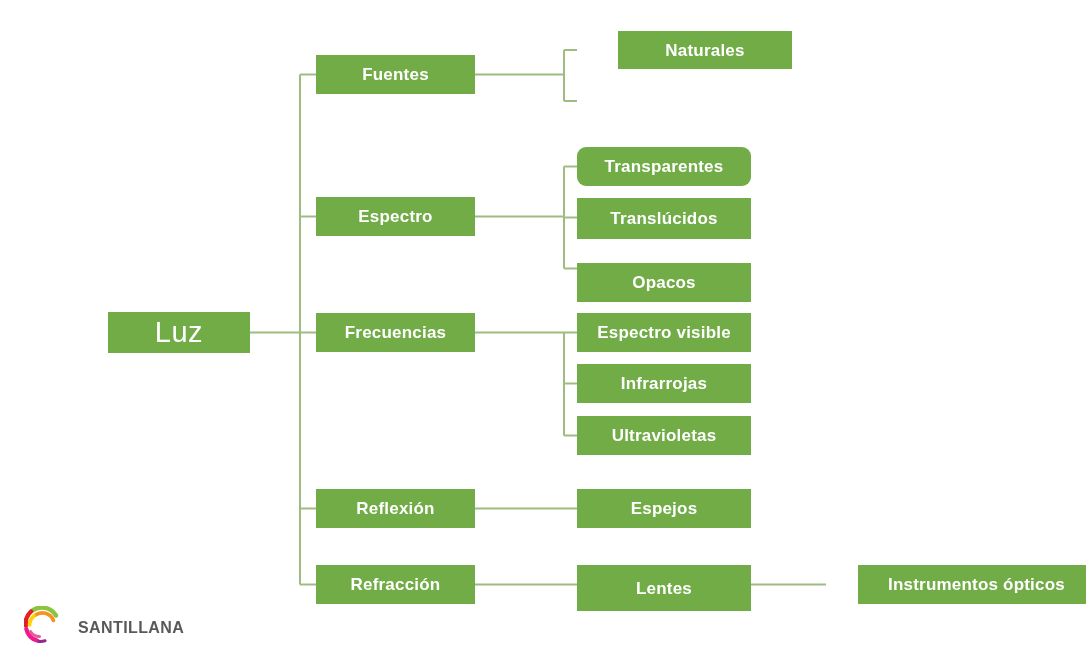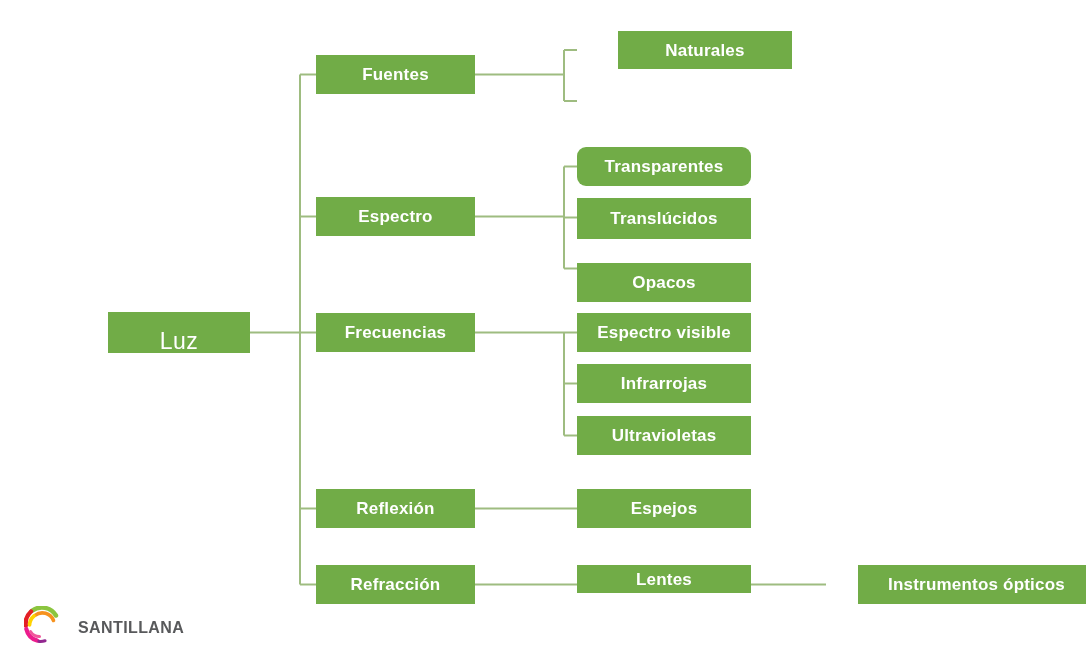--- a/index.html
+++ b/index.html
@@ -37,44 +37,43 @@
     display:flex;
     align-items:center;
     justify-content:center;
     text-align:center;
     font-size:17px;
     font-weight:600;
     letter-spacing:.2px;
     line-height:1;
   }
   .node.root{
-    font-size:23px;
+    font-size:29px;
     font-weight:400;
     letter-spacing:.5px;
-    align-items:flex-end;
   }
   
   .n-fuentes     {left:316px;top:55px; width:159px;height:39px;}
   .n-objetos     {left:316px;top:197px;width:159px;height:39px;}
   .n-frecuencias {left:316px;top:313px;width:159px;height:39px;}
   .n-reflexion   {left:316px;top:489px;width:159px;height:39px;}
   .n-refraccion  {left:316px;top:565px;width:159px;height:39px;}
   
   .n-luz         {left:108px;top:312px;width:142px;height:41px;}
   
   .n-naturales   {left:577px;top:31px; width:174px;height:38px;margin-left:41px;}
   .n-artificiales{left:577px;top:82px; width:174px;height:38px;}
   .n-transparentes{left:577px;top:147px;width:174px;height:39px;border-radius:9px;}
   .n-translucidos{left:577px;top:198px;width:174px;height:41px;}
   .n-opacos      {left:577px;top:263px;width:174px;height:39px;}
   .n-espectro    {left:577px;top:313px;width:174px;height:39px;}
   .n-infrarrojas {left:577px;top:364px;width:174px;height:39px;}
   .n-ultravioletas{left:577px;top:416px;width:174px;height:39px;}
   .n-espejos     {left:577px;top:489px;width:174px;height:39px;}
-  .n-lentes      {left:577px;top:565px;width:174px;height:28px;}
+  .n-lentes      {left:577px;top:565px;width:174px;height:46px;}
   
   .n-instrumentos{left:858px;top:565px;width:237px;height:39px;}
 
   .logo{
     position:absolute;
     left:24px;top:606px;
     display:flex;
     align-items:center;
     gap:16px;
   }

